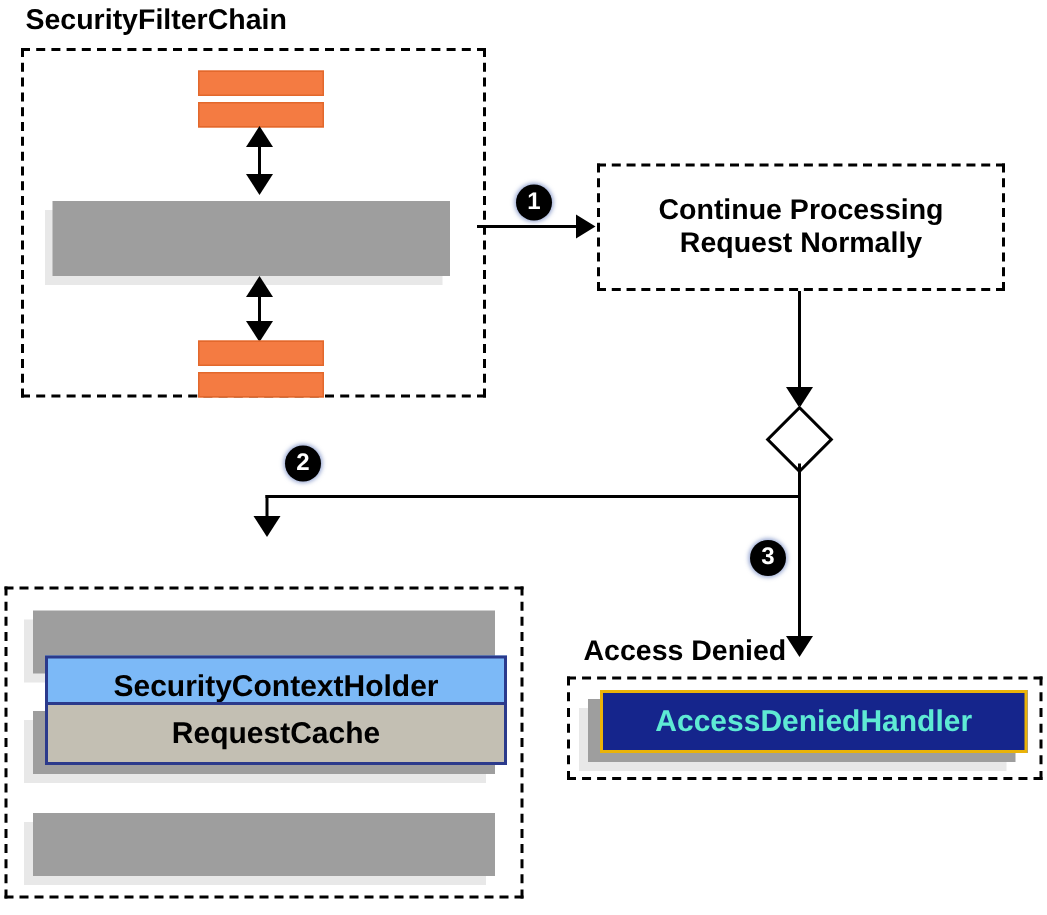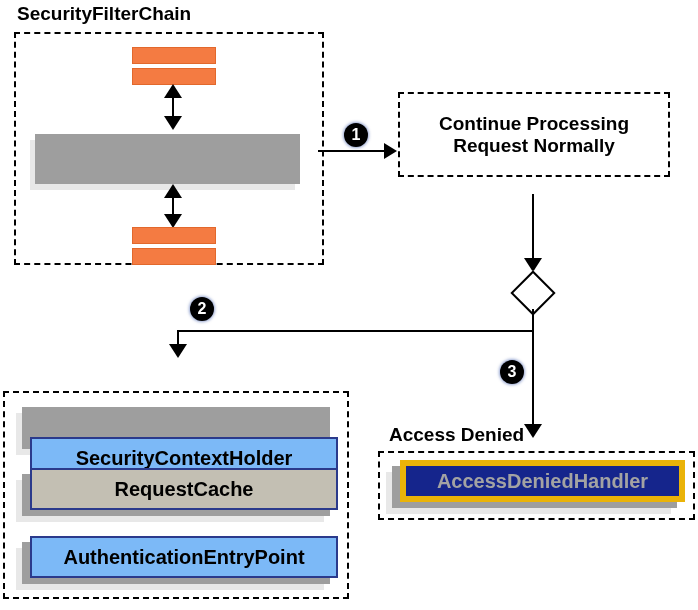--- a/index.html
+++ b/index.html
@@ -80,22 +80,22 @@
     font-size: 20px;
   }
   .face.gray {
     background: #c3bfb3;
     border: 2px solid #2b3a8c;
     color: #000000;
     font-size: 20px;
   }
   .face.navy {
     background: #15258c;
-    border: 6px solid #eab308;
-    color: #a3a3a3;
+    border: 2px solid #eab308;
+    color: #5eead4;
     font-size: 20px;
   }
   
   .strip {
     position: absolute;
     background: #f47b42;
     border: 1px solid #e2682c;
     box-sizing: border-box;
   }
 
@@ -182,21 +182,21 @@
   <div class="arrow-u" style="left:164px; top:184px;"></div>
   <div class="arrow-d" style="left:164px; top:214px;"></div>
 
   <div class="strip" style="left:132px; top:227px; width:84px; height:17px;"></div>
   <div class="strip" style="left:132px; top:248px; width:84px; height:17px;"></div>
 
   <div class="line-h" style="left:318px; top:150px; width:68px;"></div>
   <div class="arrow-r" style="left:384px; top:143px;"></div>
   <div class="badge" style="left:344px; top:123px;">1</div>
 
-  <div class="proc-box" style="left:398px; top:92px; width:272px; height:85px; white-space:pre-line;">Continue Processing
+  <div class="proc-box" style="left:398px; top:109px; width:272px; height:85px; white-space:pre-line;">Continue Processing
 Request Normally</div>
 
   <div class="line-v" style="left:532px; top:194px; height:72px;"></div>
   <div class="arrow-d" style="left:524px; top:258px;"></div>
 
   <div class="diamond" style="left:517px; top:277px; width:32px; height:32px;"></div>
 
   <div class="line-v" style="left:532px; top:309px; height:22px;"></div>
   <div class="line-h" style="left:177px; top:330px; width:357px;"></div>
   <div class="line-v" style="left:177px; top:330px; height:18px;"></div>
@@ -213,21 +213,20 @@
 
   <div class="stack" style="left:16px; top:468px; width:325px; height:54px;">
     <div class="sh2" style="left:0px; top:12px; width:308px; height:42px;"></div>
     <div class="sh1" style="left:6px; top:6px; width:308px; height:42px;"></div>
     <div class="face gray" style="left:14px; top:0px; width:308px; height:42px;">RequestCache</div>
   </div>
 
   <div class="stack" style="left:16px; top:536px; width:325px; height:54px;">
     <div class="sh2" style="left:0px; top:12px; width:308px; height:42px;"></div>
     <div class="sh1" style="left:6px; top:6px; width:308px; height:42px;"></div>
-    <div class="face blue" style="left:14px; top:0px; width:308px; height:42px;">AuthenticationEntryPoint</div>
   </div>
 
   <div class="line-v" style="left:532px; top:330px; height:100px;"></div>
   <div class="arrow-d" style="left:524px; top:424px;"></div>
   <div class="badge" style="left:500px; top:360px;">3</div>
 
   <div class="group-title" style="left:389px; top:425px;">Access Denied</div>
   <div class="group-box" style="left:378px; top:451px; width:317px; height:69px;"></div>
 
   <div class="stack" style="left:386px; top:460px; width:302px; height:54px;">

